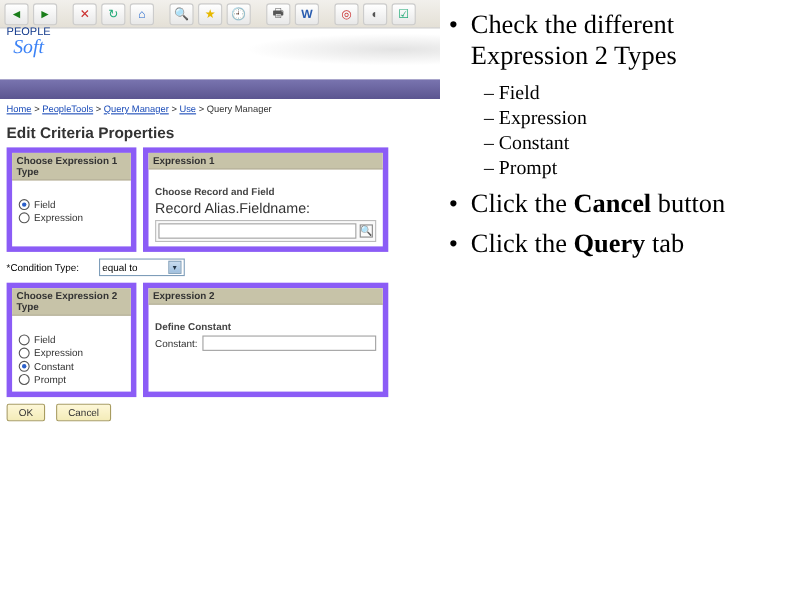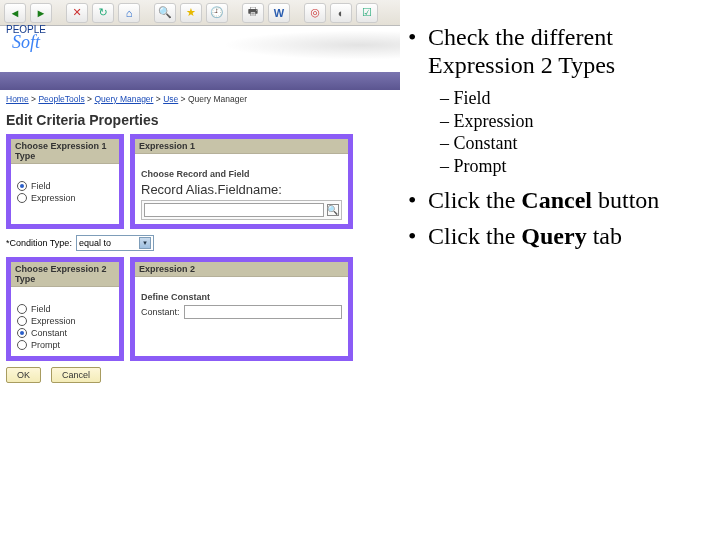--- a/index.html
+++ b/index.html
@@ -18,21 +18,21 @@
     height: 100%;
   }
   .left-pane {
     width: 400px;
     height: 100%;
     background: #fff;
     overflow: hidden;
   }
   .right-pane {
     width: 320px;
-    padding: 24px 8px 0 8px;
+    padding: 10px 8px 0 8px;
     font-family: "Times New Roman", serif;
     color: #000;
   }
   .right-pane ul { list-style: none; }
   .bullet-main {
     font-size: 24px;
     line-height: 1.15;
     margin-bottom: 8px;
     padding-left: 20px;
     position: relative;
@@ -199,20 +199,21 @@
   .select-look {
     border: 1px solid #7e9db9;
     height: 16px;
     width: 78px;
     background: #fff;
     font-size: 9px;
     padding: 0 2px;
     display: inline-flex;
     align-items: center;
     justify-content: space-between;
+    margin-left: 14px;
   }
   .select-look .arrow {
     width: 12px; height: 12px;
     background: linear-gradient(#c9dbee,#9fc0e0);
     border: 1px solid #7e9db9;
     display: inline-flex; align-items: center; justify-content: center;
     font-size: 7px; color: #234;
   }
   .btns { display: flex; gap: 10px; margin-top: 6px; }
   .btn {

